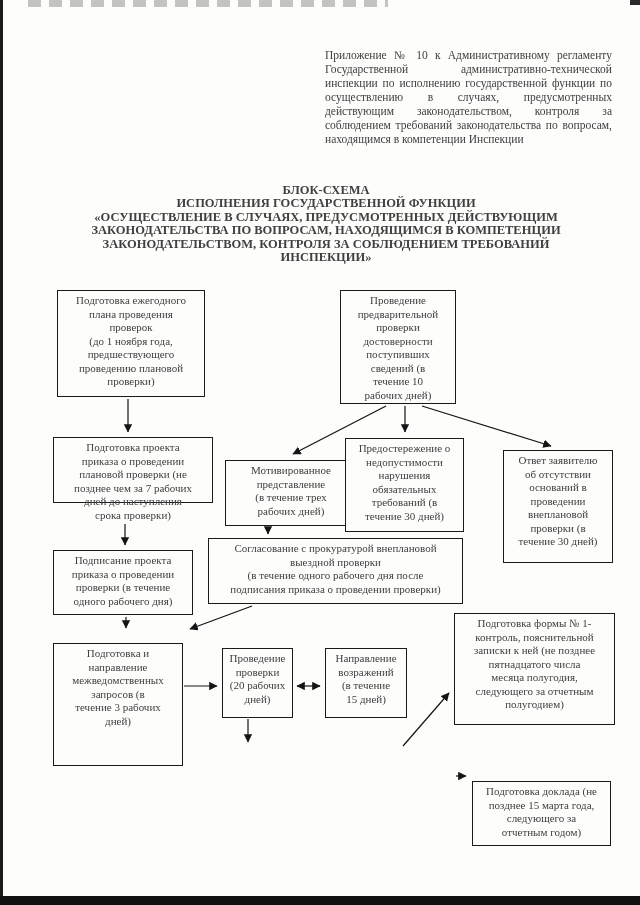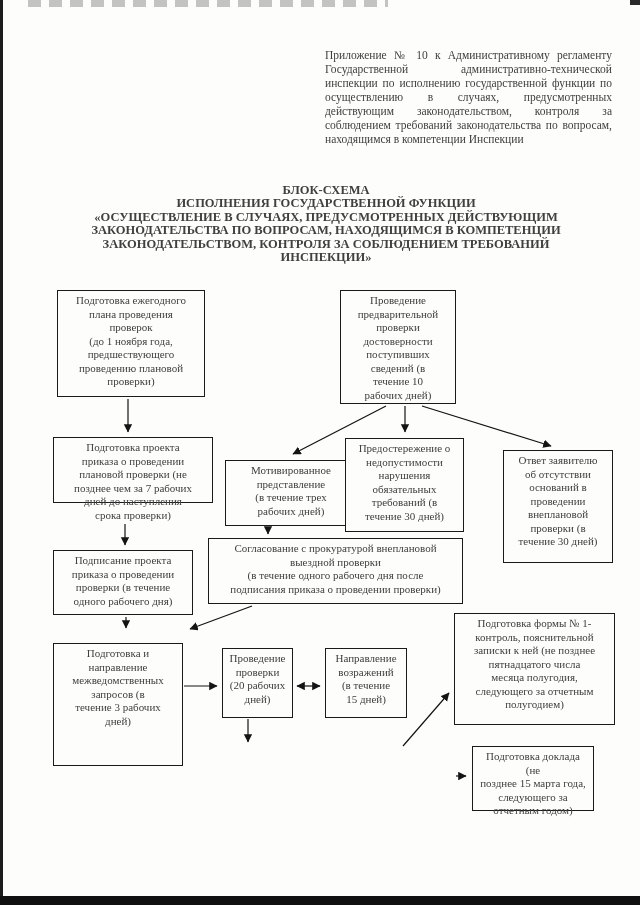--- a/index.html
+++ b/index.html
@@ -36,21 +36,21 @@
   #box-caution-notice{left:345px;top:438px;width:119px;height:94px;}
   #box-reply-to-applicant{left:503px;top:450px;width:110px;height:113px;}
   #box-prosecutor-approval{left:208px;top:538px;width:255px;height:66px;}
   #box-order-signing{left:53px;top:550px;width:140px;height:65px;}
   #box-interagency-requests{left:53px;top:595px;width:130px;height:123px;margin-top:48px;}
   #box-inspection{left:222px;top:648px;width:71px;height:70px;}
   #box-objections{left:325px;top:648px;width:82px;height:70px;}
   #box-form1-report{left:454px;top:613px;width:161px;height:112px;}
   #box-systematic-observation{left:52px;top:748px;width:403px;height:67px;
     white-space:normal;text-align:justify;word-spacing:3px;}
-  #box-report-preparation{left:472px;top:746px;width:122px;height:65px;}
+  #box-report-preparation{left:472px;top:781px;width:139px;height:65px;}
 
   svg.arrows{position:absolute;left:0;top:0;pointer-events:none;}
   svg.arrows line{stroke:#141414;stroke-width:1.2;}
 </style>
 </head>
 <body>
 
 <div class="page">
 
   <div class="edge-left"></div>

